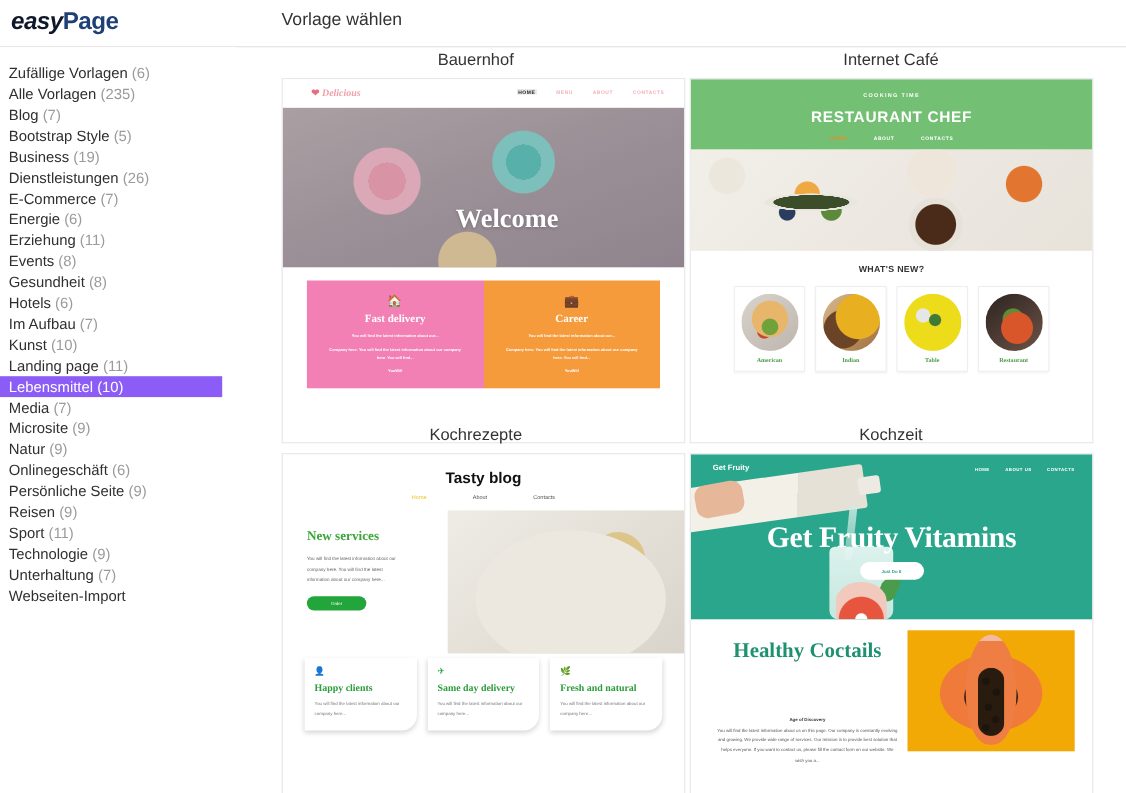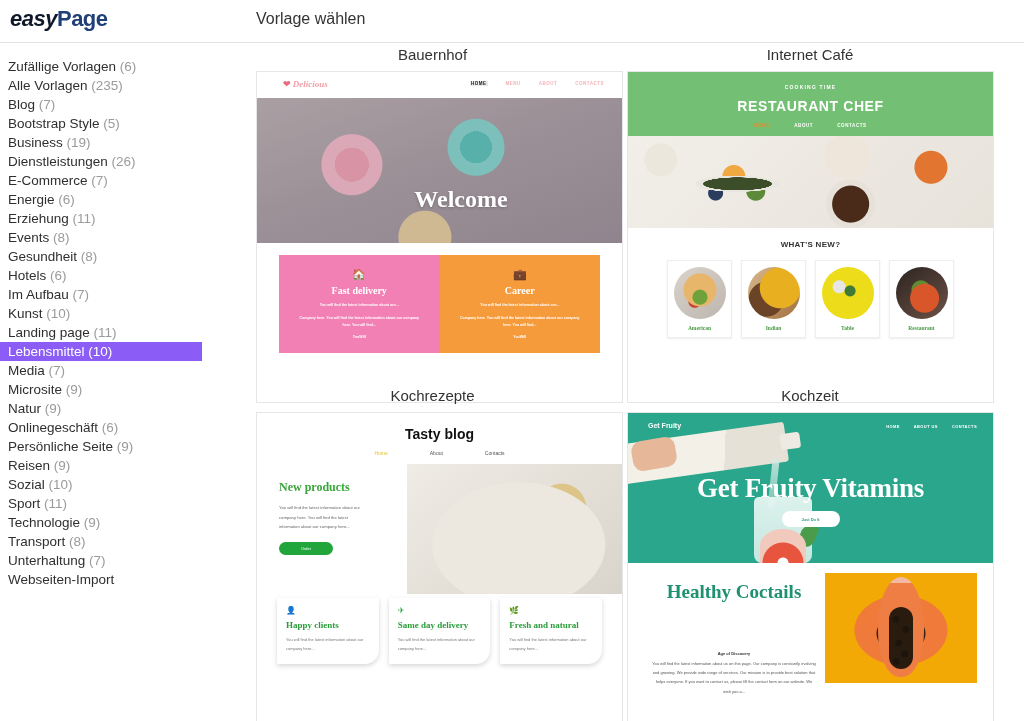--- a/index.html
+++ b/index.html
@@ -194,24 +194,22 @@
       <div class="nav-item"><span>Im Aufbau</span> <span class="count">(7)</span></div>
       <div class="nav-item"><span>Kunst</span> <span class="count">(10)</span></div>
       <div class="nav-item"><span>Landing page</span> <span class="count">(11)</span></div>
       <div class="nav-item selected"><span>Lebensmittel</span> <span class="count">(10)</span></div>
       <div class="nav-item"><span>Media</span> <span class="count">(7)</span></div>
       <div class="nav-item"><span>Microsite</span> <span class="count">(9)</span></div>
       <div class="nav-item"><span>Natur</span> <span class="count">(9)</span></div>
       <div class="nav-item"><span>Onlinegeschäft</span> <span class="count">(6)</span></div>
       <div class="nav-item"><span>Persönliche Seite</span> <span class="count">(9)</span></div>
       <div class="nav-item"><span>Reisen</span> <span class="count">(9)</span></div>
-      <div class="nav-item"><span>Sozial</span> <span class="count">(10)</span></div>
       <div class="nav-item"><span>Sport</span> <span class="count">(11)</span></div>
       <div class="nav-item"><span>Technologie</span> <span class="count">(9)</span></div>
-      <div class="nav-item"><span>Transport</span> <span class="count">(8)</span></div>
       <div class="nav-item"><span>Unterhaltung</span> <span class="count">(7)</span></div>
       <div class="nav-item"><span>Webseiten-Import</span></div>
     </div>
 
   <div class="content">
 
     <div class="tpl c1 r1">
       <div class="tpl-title">Bauernhof</div>
       <div class="thumb">
         <div class="t1-nav">
@@ -286,21 +284,21 @@
         <div class="t3-head">
           <div class="t3-title">Tasty blog</div>
           <div class="t3-nav">
             <span class="act">Home</span>
             <span>About</span>
             <span>Contacts</span>
           </div>
         </div>
         <div class="t3-body">
           <div class="t3-left">
-            <div class="t3-h">New products</div>
+            <div class="t3-h">New services</div>
             <div class="t3-p">You will find the latest information about our company here. You will find the latest information about our company here...</div>
             <div class="t3-btn">Order</div>
           </div>
           <div class="t3-img"></div>
         </div>
         <div class="t3-cards">
           <div class="t3-card">
             <div class="t3-ci">👤</div>
             <div class="t3-ch">Happy clients</div>
             <div class="t3-cp">You will find the latest information about our company here...</div>

